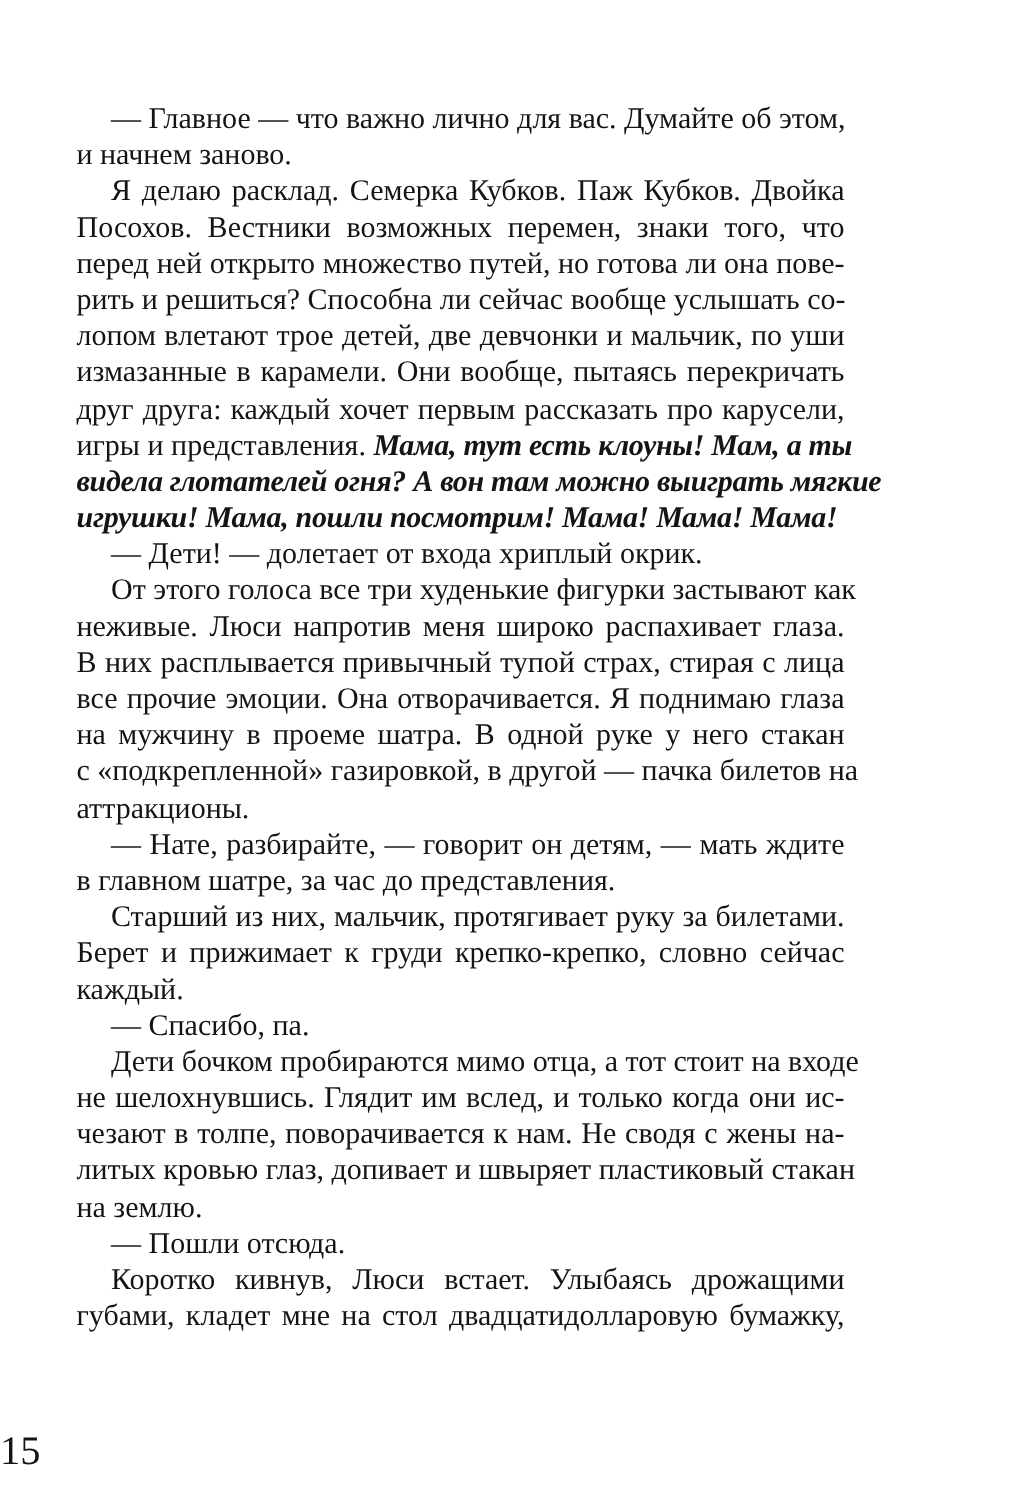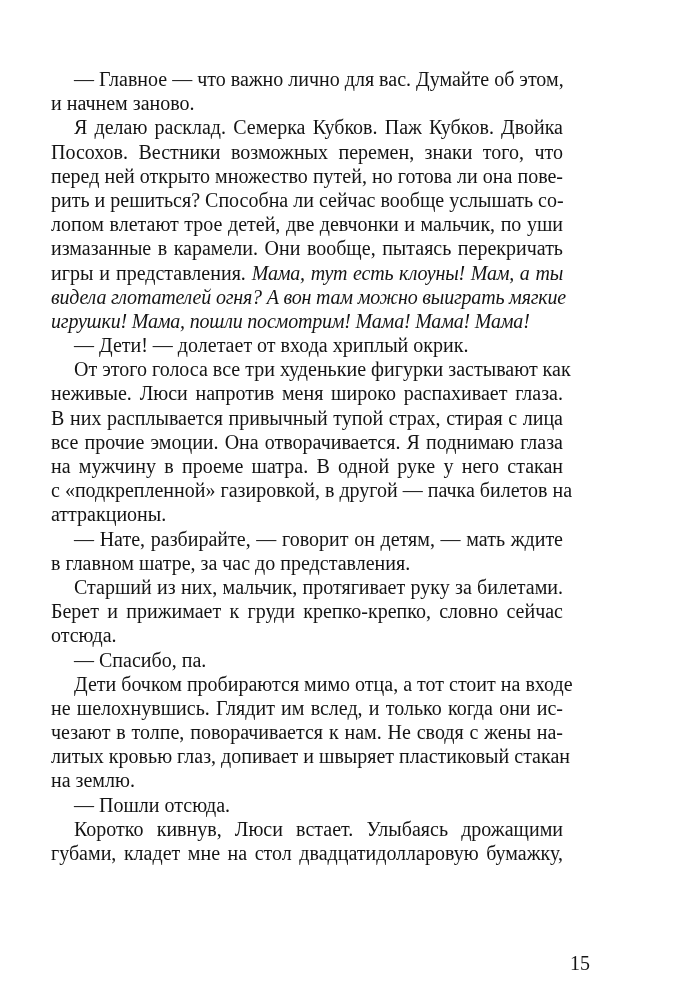--- a/index.html
+++ b/index.html
@@ -22,57 +22,58 @@
       height: 24.2px;
       line-height: 24.2px;
       font-size: 20px;
       white-space: nowrap;
       text-align: justify;
       text-align-last: justify;
       margin-left: 20px;
     }
     .line.last { text-align-last: left; }
     .line.indent { padding-left: 23px; }
-    .it { font-style: italic; font-weight: normal; letter-spacing: -0.2px; }
+    .it { font-style: italic; font-weight: bold; letter-spacing: -0.2px; }
     .page-number {
       position: absolute;
       left: 0; width: 590px;
       top: 952px;
-      text-align: right;
-      font-size: 20px;
+      text-align: left;
+      font-size: 27px;
     }
   </style>
 </head>
 <body>
 
 <div class="page" id="page-body">
     <span class="line indent"><span>— Главное — что важно лично для вас. Думайте об этом,</span></span>
     <span class="line last"><span>и начнем заново.</span></span>
     <span class="line indent"><span>Я делаю расклад. Семерка Кубков. Паж Кубков. Двойка</span></span>
     <span class="line"><span>Посохов. Вестники возможных перемен, знаки того, что</span></span>
     <span class="line"><span>перед ней открыто множество путей, но готова ли она пове-</span></span>
     <span class="line"><span>рить и решиться? Способна ли сейчас вообще услышать со-</span></span>
     <span class="line"><span>лопом влетают трое детей, две девчонки и мальчик, по уши</span></span>
     <span class="line"><span>измазанные в карамели. Они вообще, пытаясь перекричать</span></span>
+    <span class="line"><span>друг друга: каждый хочет первым рассказать про карусели,</span></span>
     <span class="line"><span>игры и представления. </span><span class="it">Мама, тут есть клоуны! Мам, а ты</span></span>
     <span class="line"><span></span><span class="it">видела глотателей огня? А вон там можно выиграть мягкие</span></span>
     <span class="line last"><span></span><span class="it">игрушки! Мама, пошли посмотрим! Мама! Мама! Мама!</span></span>
     <span class="line indent last"><span>— Дети! — долетает от входа хриплый окрик.</span></span>
     <span class="line indent"><span>От этого голоса все три худенькие фигурки застывают как</span></span>
     <span class="line"><span>неживые. Люси напротив меня широко распахивает глаза.</span></span>
     <span class="line"><span>В них расплывается привычный тупой страх, стирая с лица</span></span>
     <span class="line"><span>все прочие эмоции. Она отворачивается. Я поднимаю глаза</span></span>
     <span class="line"><span>на мужчину в проеме шатра. В одной руке у него стакан</span></span>
     <span class="line"><span>с «подкрепленной» газировкой, в другой — пачка билетов на</span></span>
     <span class="line last"><span>аттракционы.</span></span>
     <span class="line indent"><span>— Нате, разбирайте, — говорит он детям, — мать ждите</span></span>
     <span class="line last"><span>в главном шатре, за час до представления.</span></span>
     <span class="line indent"><span>Старший из них, мальчик, протягивает руку за билетами.</span></span>
     <span class="line"><span>Берет и прижимает к груди крепко-крепко, словно сейчас</span></span>
-    <span class="line last"><span>отсюда.</span></span>
+    <span class="line last"><span>каждый.</span></span>
     <span class="line indent last"><span>— Спасибо, па.</span></span>
     <span class="line indent"><span>Дети бочком пробираются мимо отца, а тот стоит на входе</span></span>
     <span class="line"><span>не шелохнувшись. Глядит им вслед, и только когда они ис-</span></span>
     <span class="line"><span>чезают в толпе, поворачивается к нам. Не сводя с жены на-</span></span>
     <span class="line"><span>литых кровью глаз, допивает и швыряет пластиковый стакан</span></span>
     <span class="line last"><span>на землю.</span></span>
     <span class="line indent last"><span>— Пошли отсюда.</span></span>
     <span class="line indent"><span>Коротко кивнув, Люси встает. Улыбаясь дрожащими</span></span>
     <span class="line"><span>губами, кладет мне на стол двадцатидолларовую бумажку,</span></span>
   </div>

